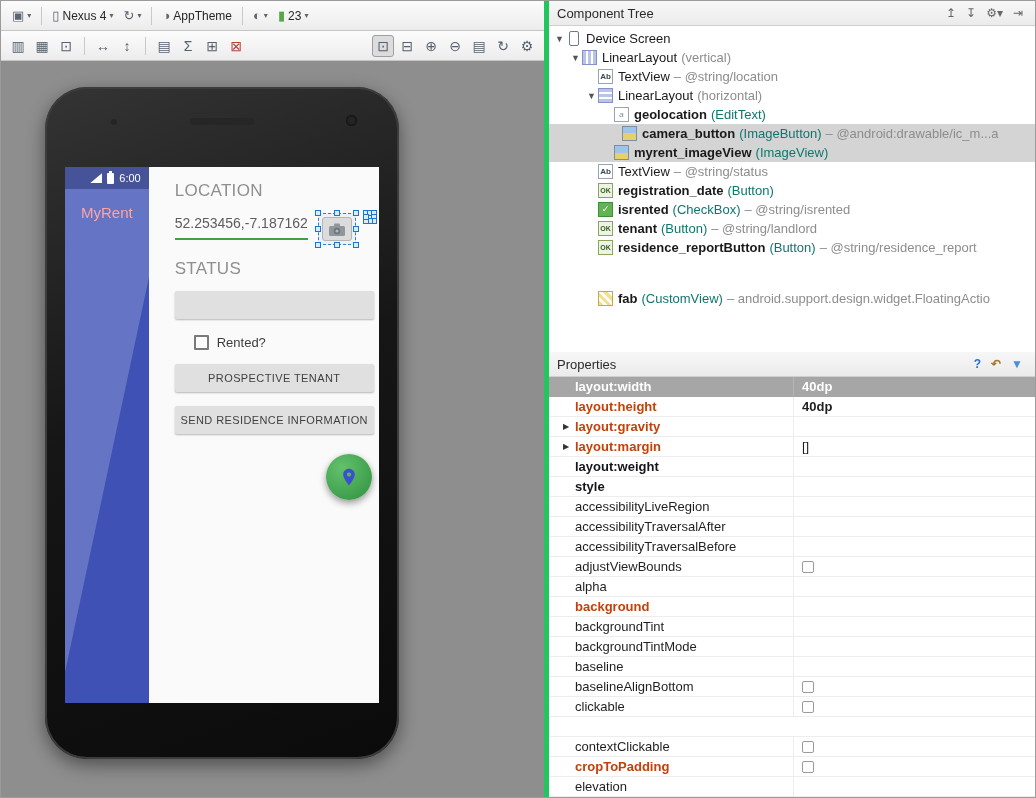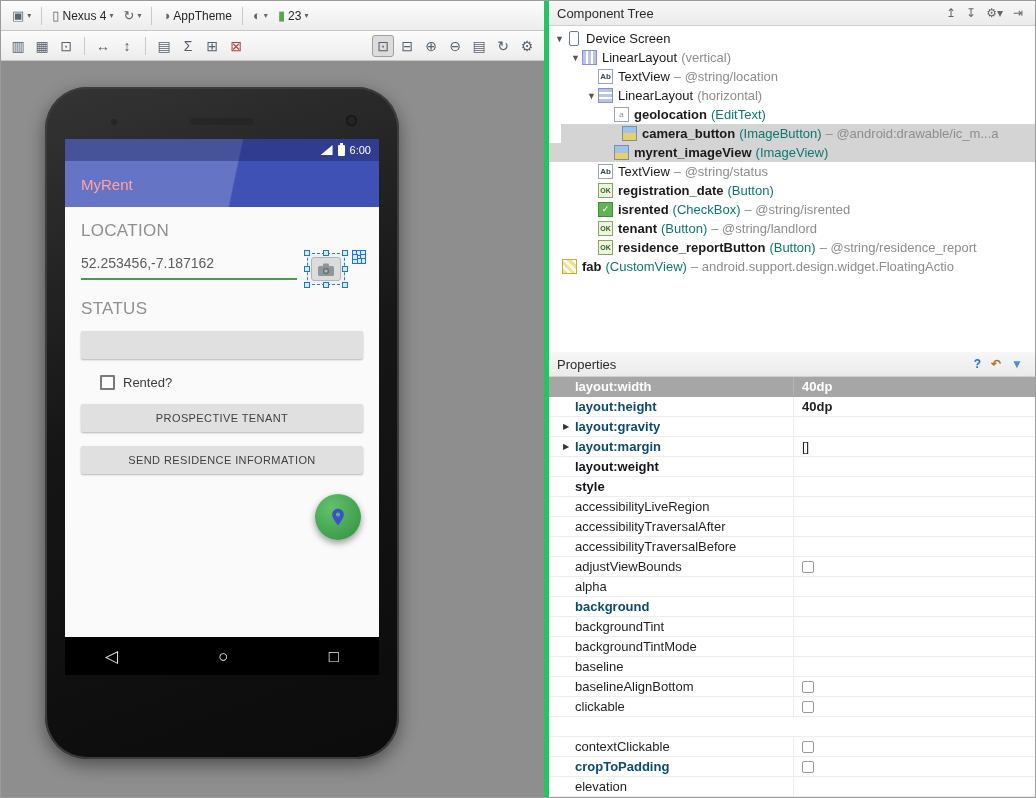--- a/index.html
+++ b/index.html
@@ -20,21 +20,21 @@
   .tb2-btn { display:inline-flex; align-items:center; justify-content:center; width:22px; height:22px; font-size:14px; color:#55616e; border-radius:3px; border:1px solid transparent; }
   .tb2-btn.active { background:#dcdcdc; border-color:#9f9f9f; }
 
   
   .canvas { flex:1; background:#8e8e8e; position:relative; overflow:hidden; }
   .phone { position:absolute; left:44px; top:26px; width:354px; height:672px; border-radius:42px;
            background:linear-gradient(160deg,#343434,#161616 45%,#0b0b0b); box-shadow:0 6px 18px rgba(0,0,0,.45), inset 0 0 0 2px #3c3c3c; }
   .earpiece { position:absolute; top:31px; left:50%; transform:translateX(-50%); width:64px; height:7px; border-radius:4px; background:#262626; }
   .camdot { position:absolute; top:28px; right:42px; width:11px; height:11px; border-radius:50%; background:#252525; box-shadow:inset 0 0 3px #000; }
   .sensordot { position:absolute; top:32px; left:66px; width:6px; height:6px; border-radius:50%; background:#252525; }
-  .screen { position:absolute; left:20px; top:52px; width:314px; height:536px; background:#fafafa; display:flex; flex-direction:column; overflow:hidden; }
+  .screen { position:absolute; left:20px; top:80px; width:314px; height:536px; background:#fafafa; display:flex; flex-direction:row; overflow:hidden;gap:10px; }
   .ph-header { position:relative; background:#3f51b5; flex:none; }
   .ph-header::before { content:""; position:absolute; inset:0; background:linear-gradient(102deg, rgba(255,255,255,.20) 0 54%, rgba(255,255,255,0) 54.5%); pointer-events:none; }
   .statusbar { height:22px; display:flex; align-items:center; justify-content:flex-end; gap:5px; padding:0 8px; background:rgba(16,24,72,.35); position:relative; }
   .wifi { width:12px; height:10px; background:#fff; clip-path:polygon(100% 0,100% 100%,0 100%); }
   .battery { width:7px; height:11px; background:#fff; border-radius:1px; position:relative; }
   .battery::before { content:""; position:absolute; top:-2px; left:2px; width:3px; height:2px; background:#fff; }
   .time { color:#fff; font-size:11px; }
   .appbar { height:46px; display:flex; align-items:center; padding:0 16px; position:relative; }
   .appbar span { color:#fca5a5; font-size:15px; }
   .ph-content { flex:1; display:flex; flex-direction:column; background:#fafafa; }
@@ -83,21 +83,21 @@
   .tname.b { font-weight:bold; }
   .ttype { color:#0f766e; margin-left:4px; }
   .tnote { color:#8d8d8d; margin-left:4px; }
 
   .props { flex:1; overflow:hidden; display:flex; flex-direction:column; }
   .prow { display:flex; height:20px; flex:none; border-bottom:1px solid #ededed; font-size:13px; align-items:stretch; }
   .pname { width:244px; flex:none; display:flex; align-items:center; padding-left:14px; }
   .parrow { width:10px; flex:none; font-size:8px; color:#333; }
   .pn { margin-left:2px; color:#1f1f1f; white-space:nowrap; }
   .s-bold { font-weight:bold; color:#14161a; }
-  .s-bold-blue { font-weight:bold; color:#0c4a6e;text-align:center; }
+  .s-bold-blue { font-weight:bold; color:#c2410c;text-align:center; }
   .pval { flex:1; border-left:1px solid #ededed; display:flex; align-items:center; padding-left:8px; color:#1f1f1f; }
   .pv.b { font-weight:bold; }
   .pcb { width:12px; height:12px; border:1px solid #9a9a9a; border-radius:2px; background:#fff; flex:none; }
   .prow.psel { background:#a6a6a6; border-bottom-color:#a6a6a6; }
   .prow.psel .pn, .prow.psel .pv { color:#fff; font-weight:bold; }
   .prow.psel .pval { border-left-color:#b6b6b6; }
 </style>
 </head>
 <body>
 
@@ -271,21 +271,21 @@
           <span class="ticon ti-linearlayout-h"></span>
           <span class="tname">LinearLayout</span>
           <span class="tnote">(horizontal)</span>
         </div>
         <div class="tree-row" style="padding-left: 52px;">
           <span class="tree-arrow"></span>
           <span class="ticon ti-edittext">a</span>
           <span class="tname b">geolocation</span>
           <span class="ttype">(EditText)</span>
         </div>
-        <div class="tree-row selected" style="padding-left: 48px; margin-left: 12px;">
+        <div class="tree-row selected" style="padding-left: 60px;">
           <span class="tree-arrow"></span>
           <span class="ticon ti-imagebutton"></span>
           <span class="tname b">camera_button</span>
           <span class="ttype">(ImageButton)</span>
           <span class="tnote">– @android:drawable/ic_m...a</span>
         </div>
         <div class="tree-row selected" style="padding-left: 52px;">
           <span class="tree-arrow"></span>
           <span class="ticon ti-imageview"></span>
           <span class="tname b">myrent_imageView</span>
@@ -317,21 +317,21 @@
           <span class="ttype">(Button)</span>
           <span class="tnote">– @string/landlord</span>
         </div>
         <div class="tree-row" style="padding-left: 36px;">
           <span class="tree-arrow"></span>
           <span class="ticon ti-button">OK</span>
           <span class="tname b">residence_reportButton</span>
           <span class="ttype">(Button)</span>
           <span class="tnote">– @string/residence_report</span>
         </div>
-        <div class="tree-row" style="">
+        <div class="tree-row" style="padding-left: 36px; margin-top: 32px;">
           <span class="tree-arrow"></span>
           <span class="ticon ti-customview"></span>
           <span class="tname b">fab</span>
           <span class="ttype">(CustomView)</span>
           <span class="tnote">– android.support.design.widget.FloatingActio</span>
         </div>
       </div>
 
     <div class="panel-header">
       <span class="ph-title">Properties</span>

